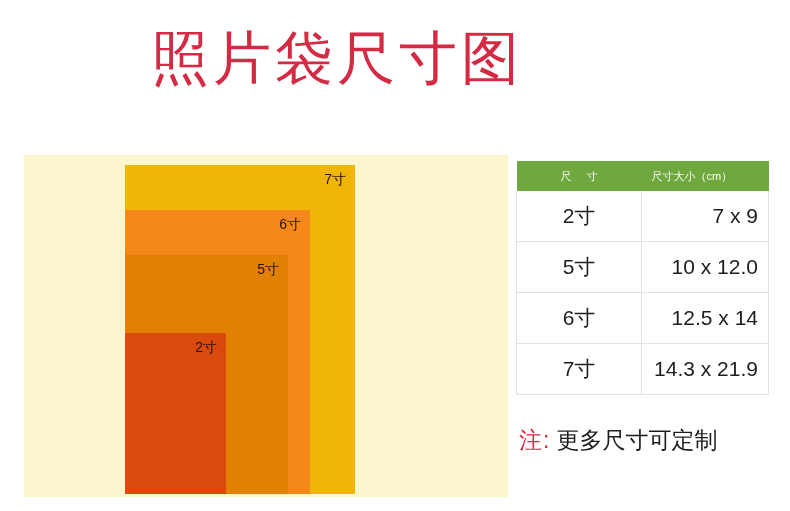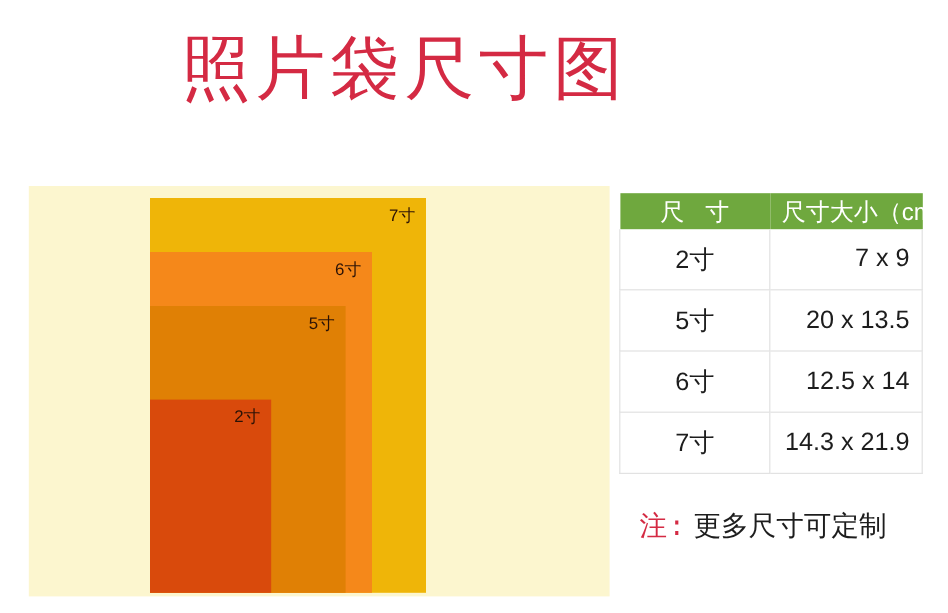--- a/index.html
+++ b/index.html
@@ -89,21 +89,21 @@
     border-collapse: collapse;
     table-layout: fixed;
     background: #ffffff;
   }
   #size-table col.col-size  { width: 125px; }
   #size-table col.col-value { width: 127px; }
 
   #size-table thead th {
     background: #6FA83E;
     color: #ffffff;
-    font-size: 20px;
+    font-size: 11px;
     font-weight: 400;
     height: 30px;
     padding: 0 10px;
     border: none;
     white-space: nowrap;
   }
   #size-table thead th.th-size  { text-align: center; letter-spacing: 6px; padding-left: 16px; }
   #size-table thead th.th-value { text-align: left; }
 
   #size-table tbody td {
@@ -114,26 +114,25 @@
     border-right: 1px solid #e2e2e2;
     padding: 0 10px;
     font-weight: 400;
   }
   #size-table tbody td.cell-size  { text-align: center; border-left: 1px solid #e2e2e2; }
   #size-table tbody td.cell-value { text-align: right; }
 
   
   #note {
     position: absolute;
-    left: 533px;
+    left: 519px;
     top: 425px;
     font-size: 23px;
     line-height: 30px;
     white-space: nowrap;
-    font-family: Liberation Mono, monospace;
   }
   #note .note-prefix {
     color: #D42A43;
     letter-spacing: 1px;
   }
   #note .note-text {
     color: #1d1d1d;
     margin-left: 6px;
   }
 </style>
@@ -172,21 +171,21 @@
       <th class="th-value">尺寸大小（cm）</th>
     </tr>
   </thead>
   <tbody>
     <tr>
       <td class="cell-size">2寸</td>
       <td class="cell-value">7 x 9</td>
     </tr>
     <tr>
       <td class="cell-size">5寸</td>
-      <td class="cell-value">20 x 13.5</td>
+      <td class="cell-value">10 x 12.0</td>
     </tr>
     <tr>
       <td class="cell-size">6寸</td>
       <td class="cell-value">12.5 x 14</td>
     </tr>
     <tr>
       <td class="cell-size">7寸</td>
       <td class="cell-value">14.3 x 21.9</td>
     </tr>
   </tbody>

